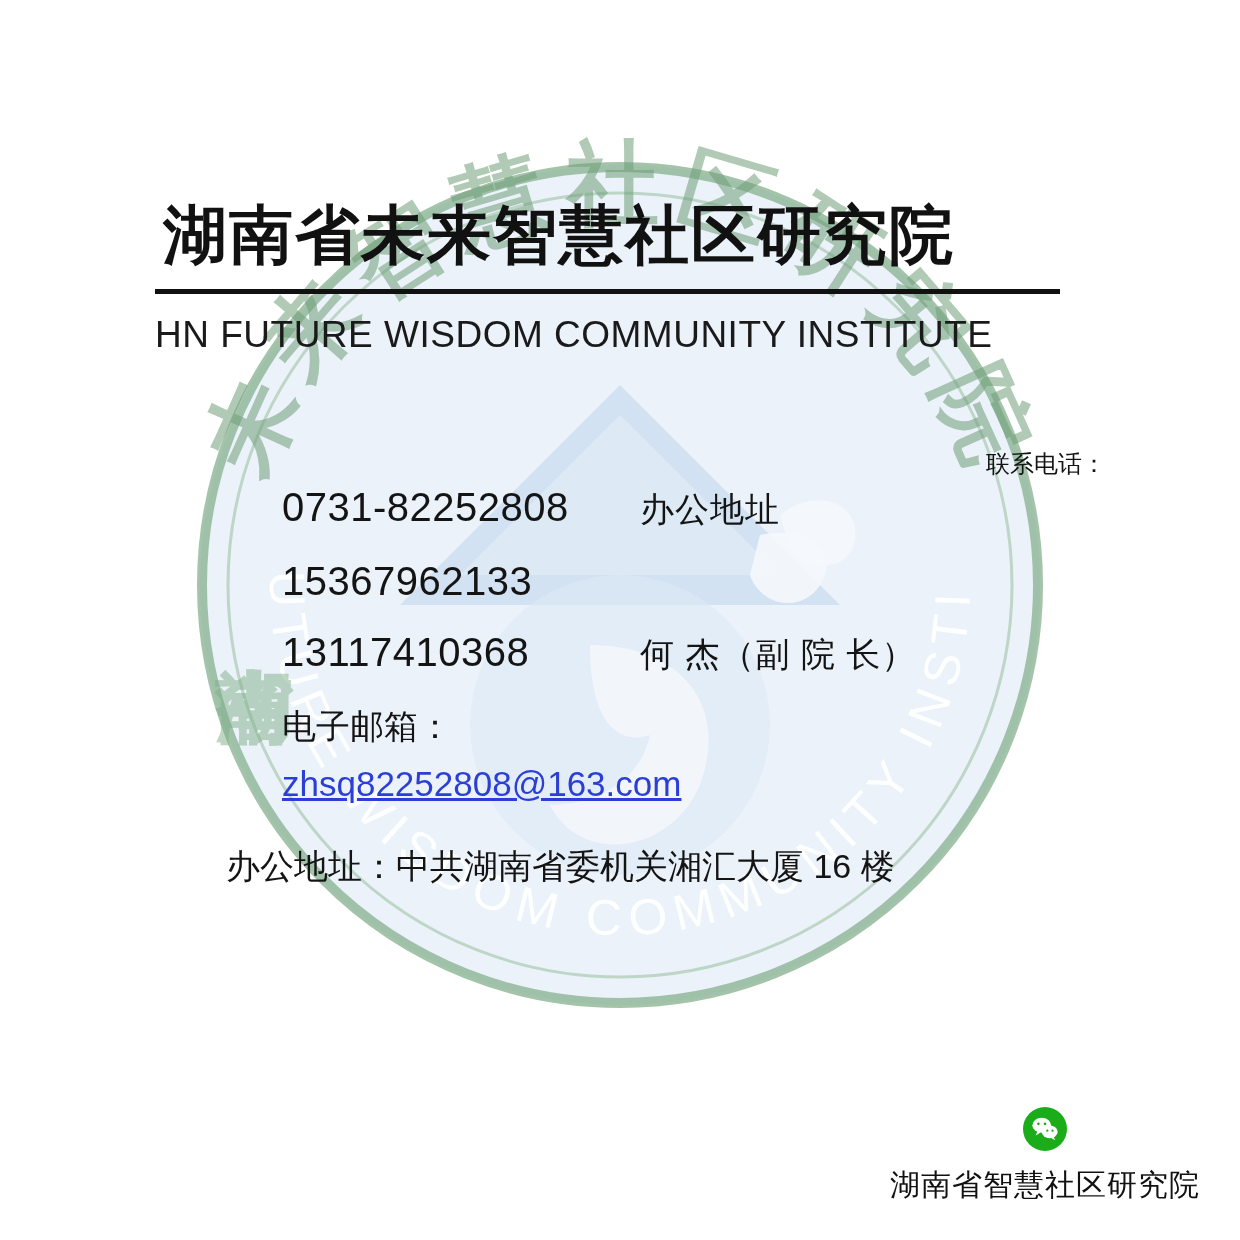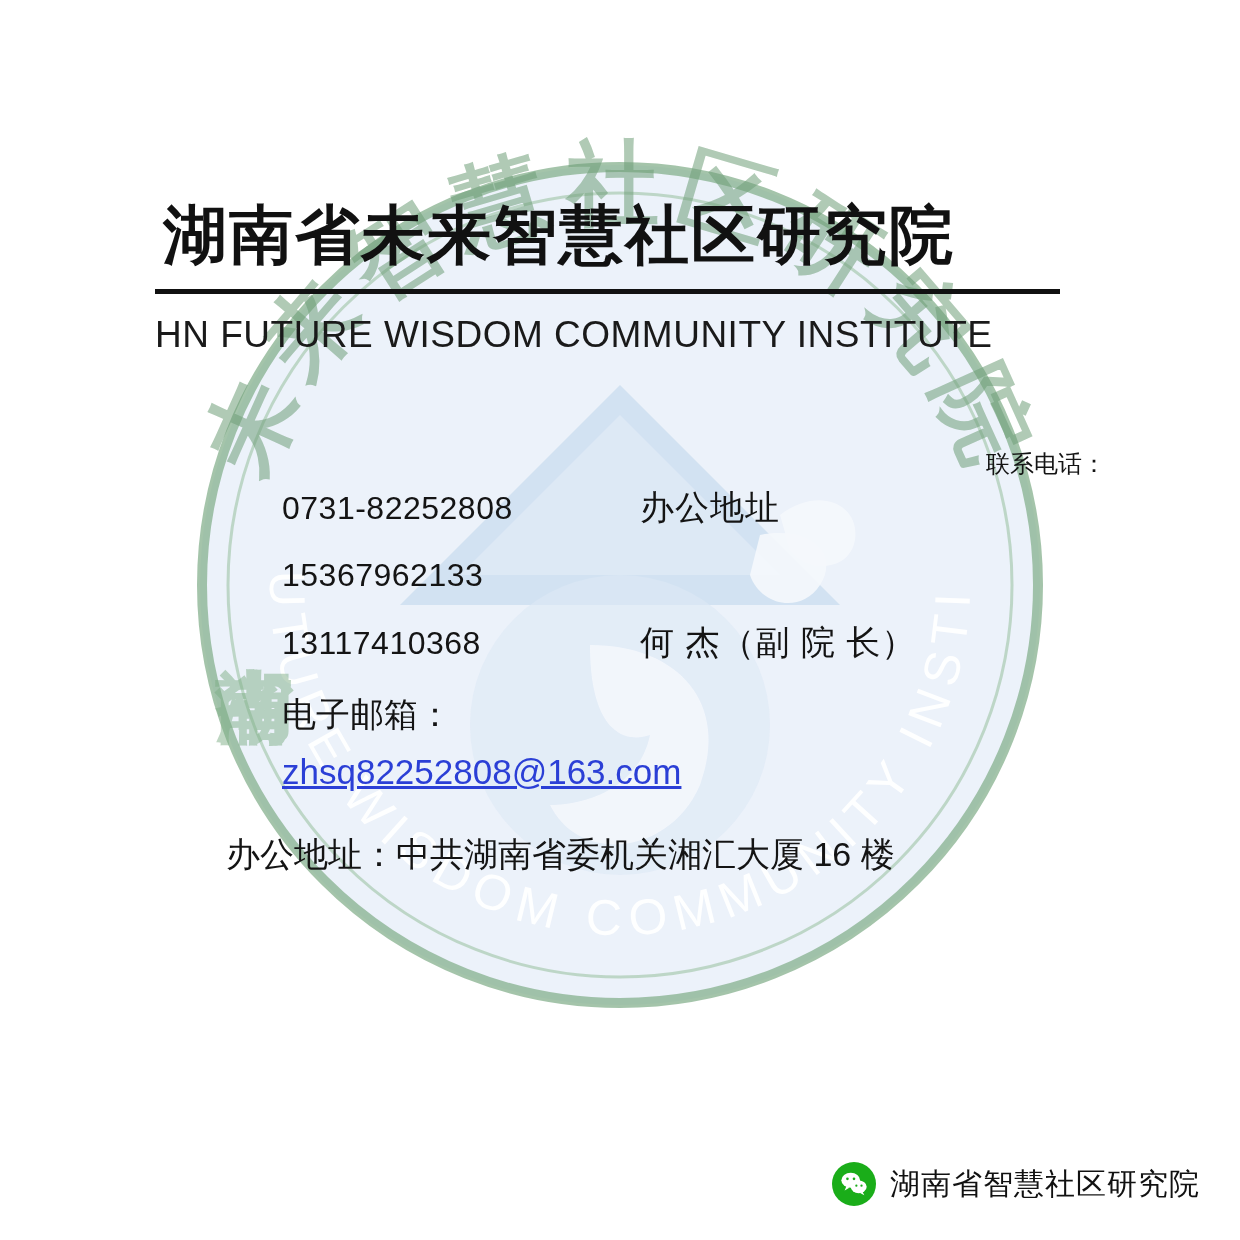--- a/index.html
+++ b/index.html
@@ -73,21 +73,21 @@
     margin-bottom: 5px;
     text-align: right;
   }
   .phone-row {
     display: flex;
     align-items: baseline;
     margin-left: 56px;
     margin-bottom: 26px;
   }
   .phone-num {
-    font-size: 32px;
+    font-size: 40px;
     letter-spacing: 0.5px;
     min-width: 310px;
     color: #141414;
   }
   .phone-role {
     font-size: 34px;
     letter-spacing: 1px;
     color: #141414;
     margin-left: 48px;
     white-space: nowrap;
@@ -114,20 +114,21 @@
   }
 
   
   .footer-account {
     position: absolute;
     right: 40px;
     bottom: 34px;
     display: flex;
     align-items: center;
     gap: 14px;
+    flex-direction: column;
   }
   .wechat-badge {
     width: 44px;
     height: 44px;
     border-radius: 50%;
     background: #1aad19;
     display: flex;
     align-items: center;
     justify-content: center;
   }

